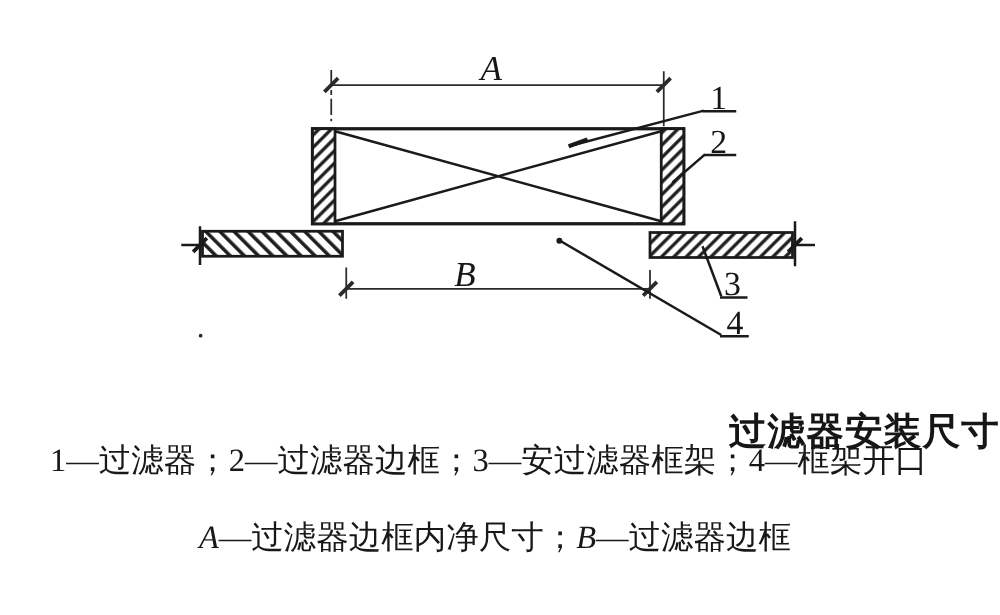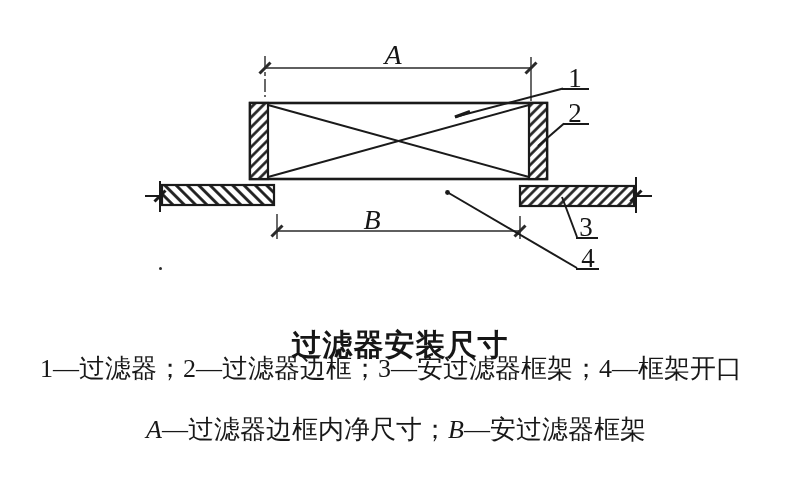--- a/index.html
+++ b/index.html
@@ -6,21 +6,21 @@
   body{
     width:800px;height:492px;
     background:#ffffff;
     font-family:"Liberation Serif","DejaVu Serif",serif;
     position:relative;overflow:hidden;
   }
   #page{position:relative;width:800px;height:492px;background:#fff;}
   #diagram{position:absolute;left:0;top:0;}
   .caption-title{
     position:absolute;left:0;top:325px;width:800px;
-    text-align:center;font-size:30px;font-weight:bold;
+    text-align:right;font-size:30px;font-weight:bold;
     color:#161616;letter-spacing:1px;
   }
   .legend-line1{
     position:absolute;left:0;top:351px;width:782px;
     text-align:center;font-size:26px;color:#181818;
     white-space:nowrap;
   }
   .legend-line2{
     position:absolute;left:0;top:412px;width:792px;
     text-align:center;font-size:26px;color:#181818;
@@ -113,16 +113,16 @@
     </g>
   </svg>
 
   <div class="speck"></div>
 
   <div class="caption-title">过滤器安装尺寸</div>
 
   <div class="legend-line1">1—过滤器；2—过滤器边框；3—安过滤器框架；4—框架开口</div>
 
   <div class="legend-line2">
-    <span class="dim-letter">A</span><span>—过滤器边框内净尺寸；</span><span class="dim-letter">B</span><span>—安过滤器框架</span>
+    <span class="dim-letter">A</span><span>—过滤器边框内净尺寸；</span><span class="dim-letter">B</span><span>—过滤器边框</span>
   </div>
 
 </div>
 
 </body></html>

